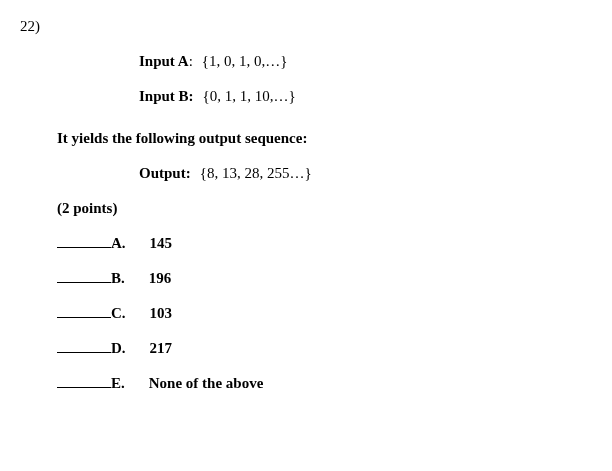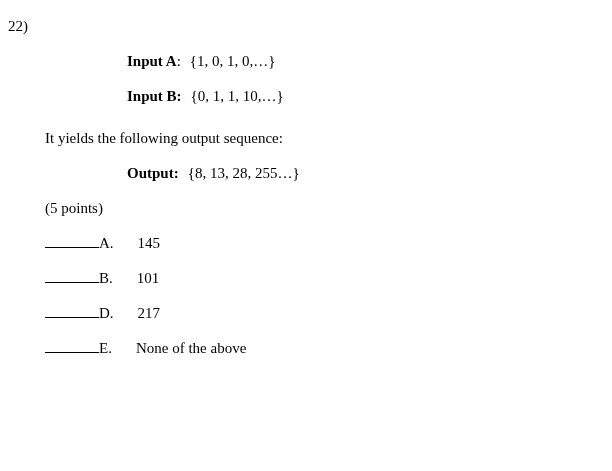--- a/index.html
+++ b/index.html
@@ -7,37 +7,37 @@
     width: 612px;
     height: 471px;
     background: #ffffff;
     font-family: "Liberation Serif", "DejaVu Serif", serif;
     font-size: 15px;
     color: #000000;
     overflow: hidden;
   }
   .doc {
     position: relative;
-    padding: 18px 20px 0 8px;
+    padding: 18px 20px 0 20px;
     width: 502px;
   }
   .line {
     line-height: 16px;
     margin-bottom: 19px;
     white-space: nowrap;
   }
   .q-first {
     display: flex;
     align-items: baseline;
   }
   .qnum {
     width: 37px;
     flex: 0 0 37px;
   }
-  .indent1 { margin-left: 37px; }
+  .indent1 { margin-left: 37px; font-weight: bold; }
   .indent2 { margin-left: 119px; }
   .gap-before { margin-top: 26px; }
   b, .bold { font-weight: bold; }
   .lbl { margin-right: 9px; }
   .lbl-tight { margin-right: 0; }
   .colon { margin-right: 9px; }
   .blank {
     display: inline-block;
     width: 54px;
     height: 13px;
@@ -68,33 +68,36 @@
   <div class="line indent1 gap-before">
     <span>It yields the following output sequence:</span>
   </div>
 
   <div class="line indent2">
     <b class="lbl">Output:</b><span>{8, 13, 28, 255…}</span>
   </div>
 
 
   <div class="line indent1">
-    <span>(5 points)</span>
+    <span>(2 points)</span>
   </div>
 
   <div class="options">
 
     <div class="line indent1">
       <span class="blank"></span><span class="opt-letter">A.</span><span class="opt-text">145</span>
     </div>
 
     <div class="line indent1">
-      <span class="blank"></span><span class="opt-letter">B.</span><span class="opt-text">101</span>
+      <span class="blank"></span><span class="opt-letter">B.</span><span class="opt-text">196</span>
     </div>
 
+    <div class="line indent1">
+      <span class="blank"></span><span class="opt-letter">C.</span><span class="opt-text">103</span>
+    </div>
 
     <div class="line indent1">
       <span class="blank"></span><span class="opt-letter">D.</span><span class="opt-text">217</span>
     </div>
 
     <div class="line indent1">
       <span class="blank"></span><span class="opt-letter">E.</span><span class="opt-text">None of the above</span>
     </div>
 
   </div>

